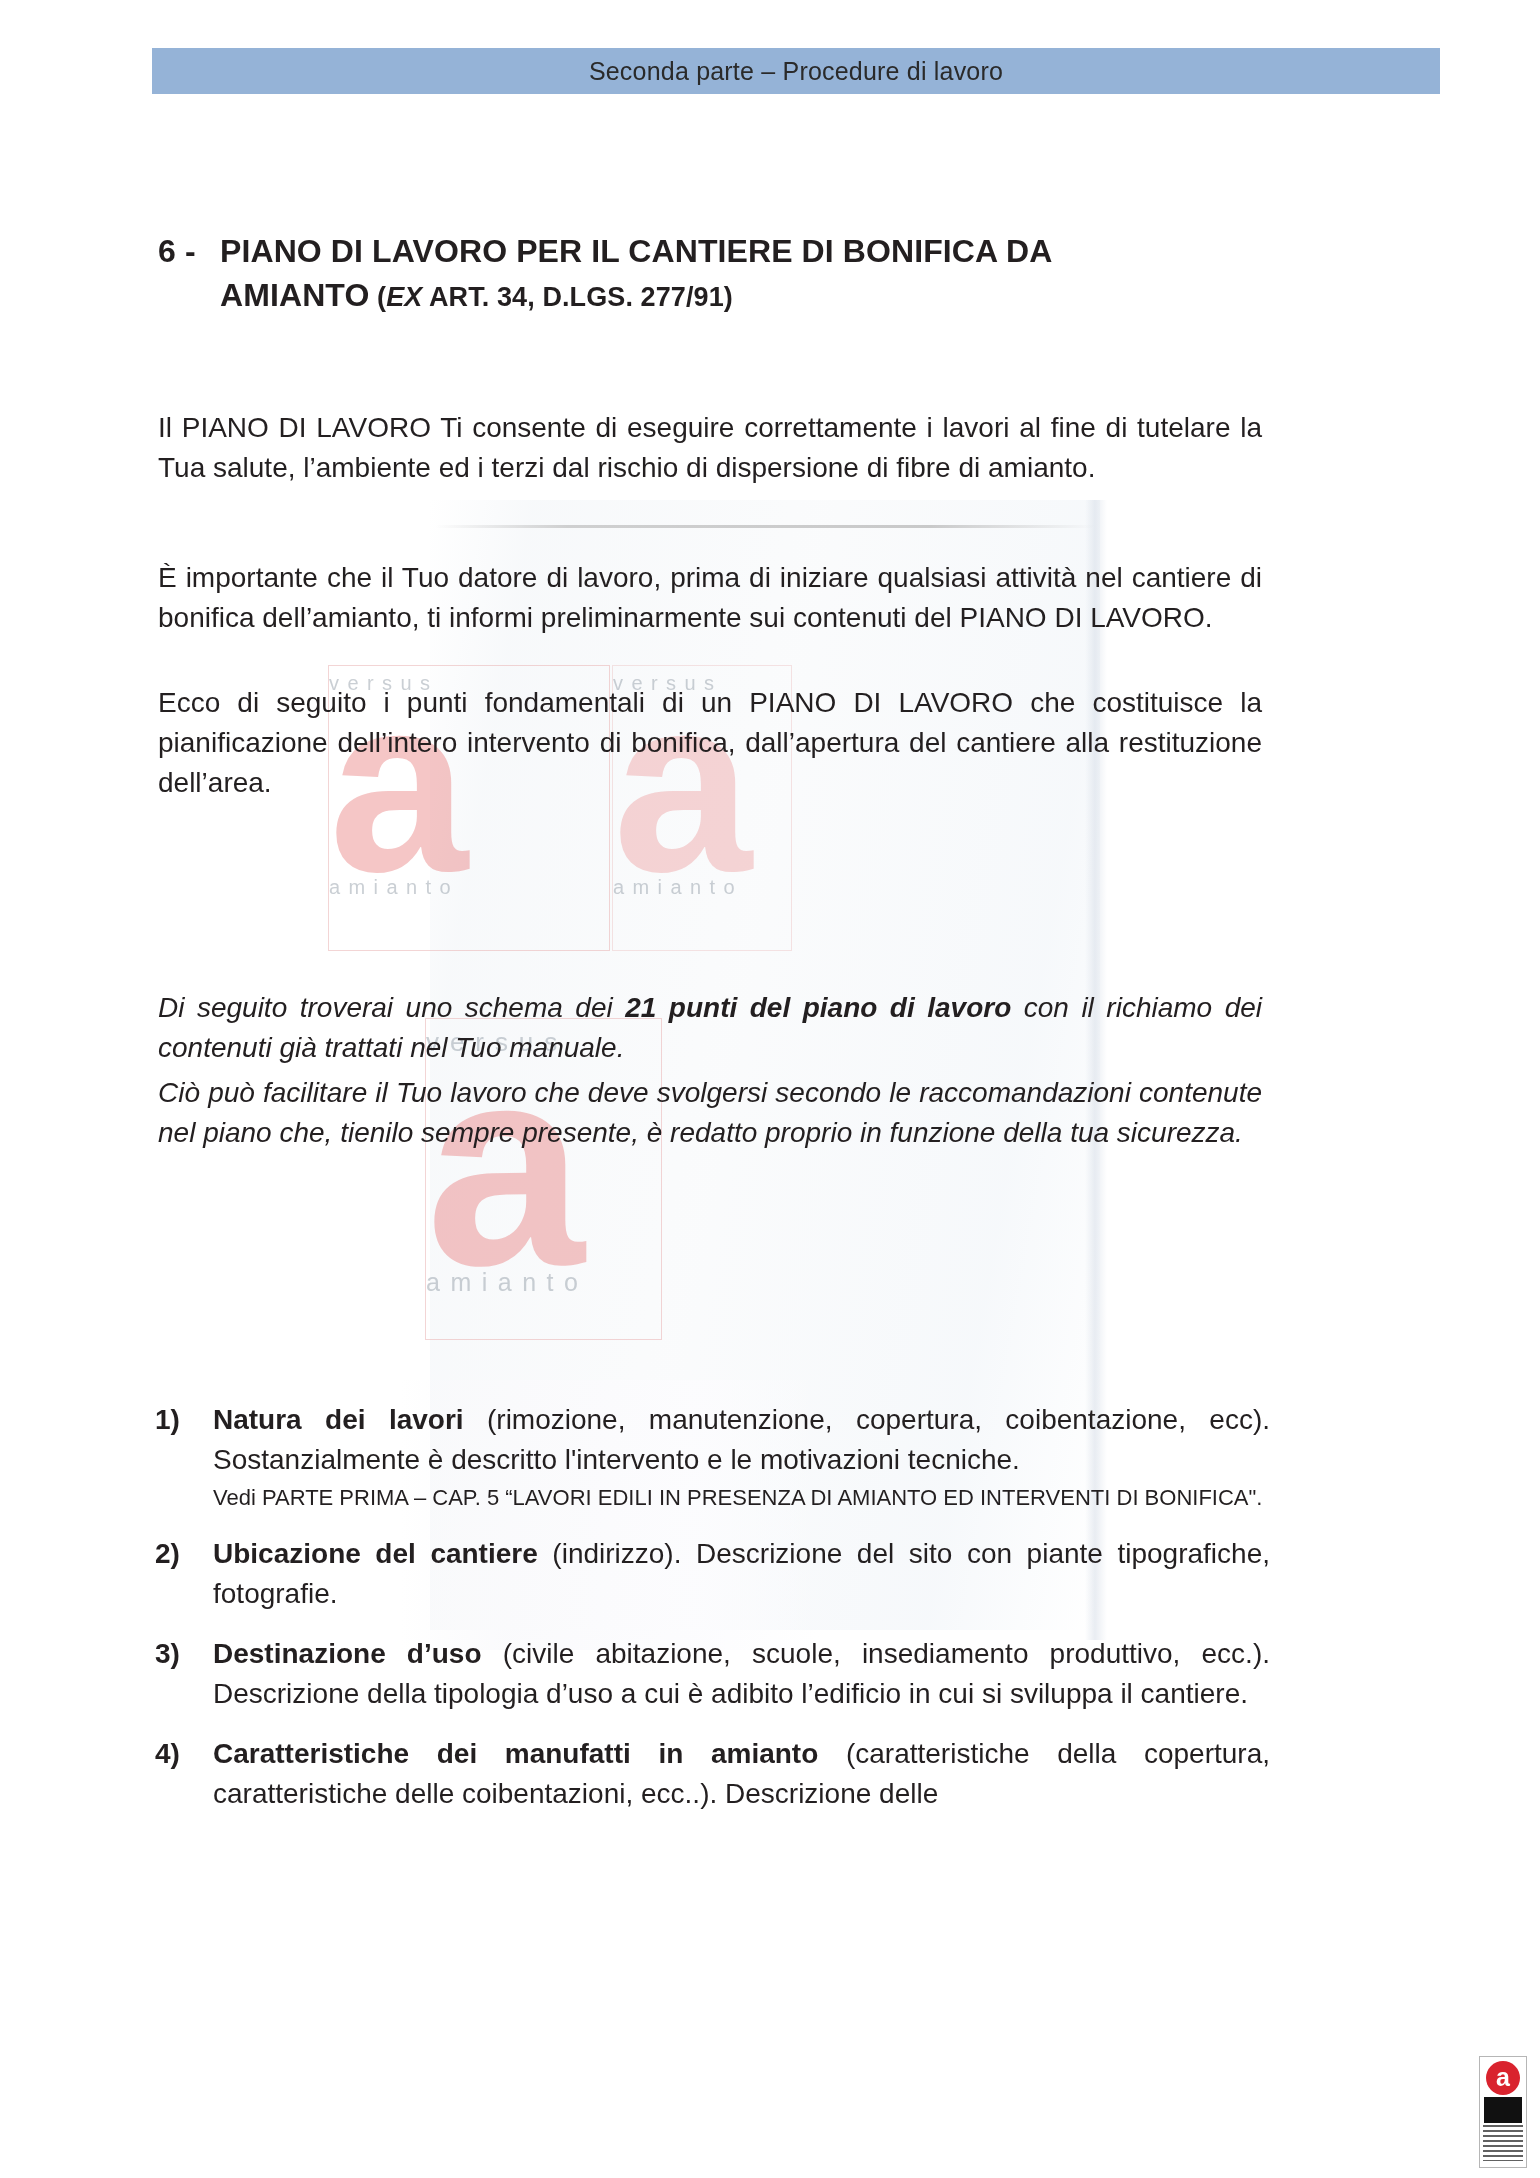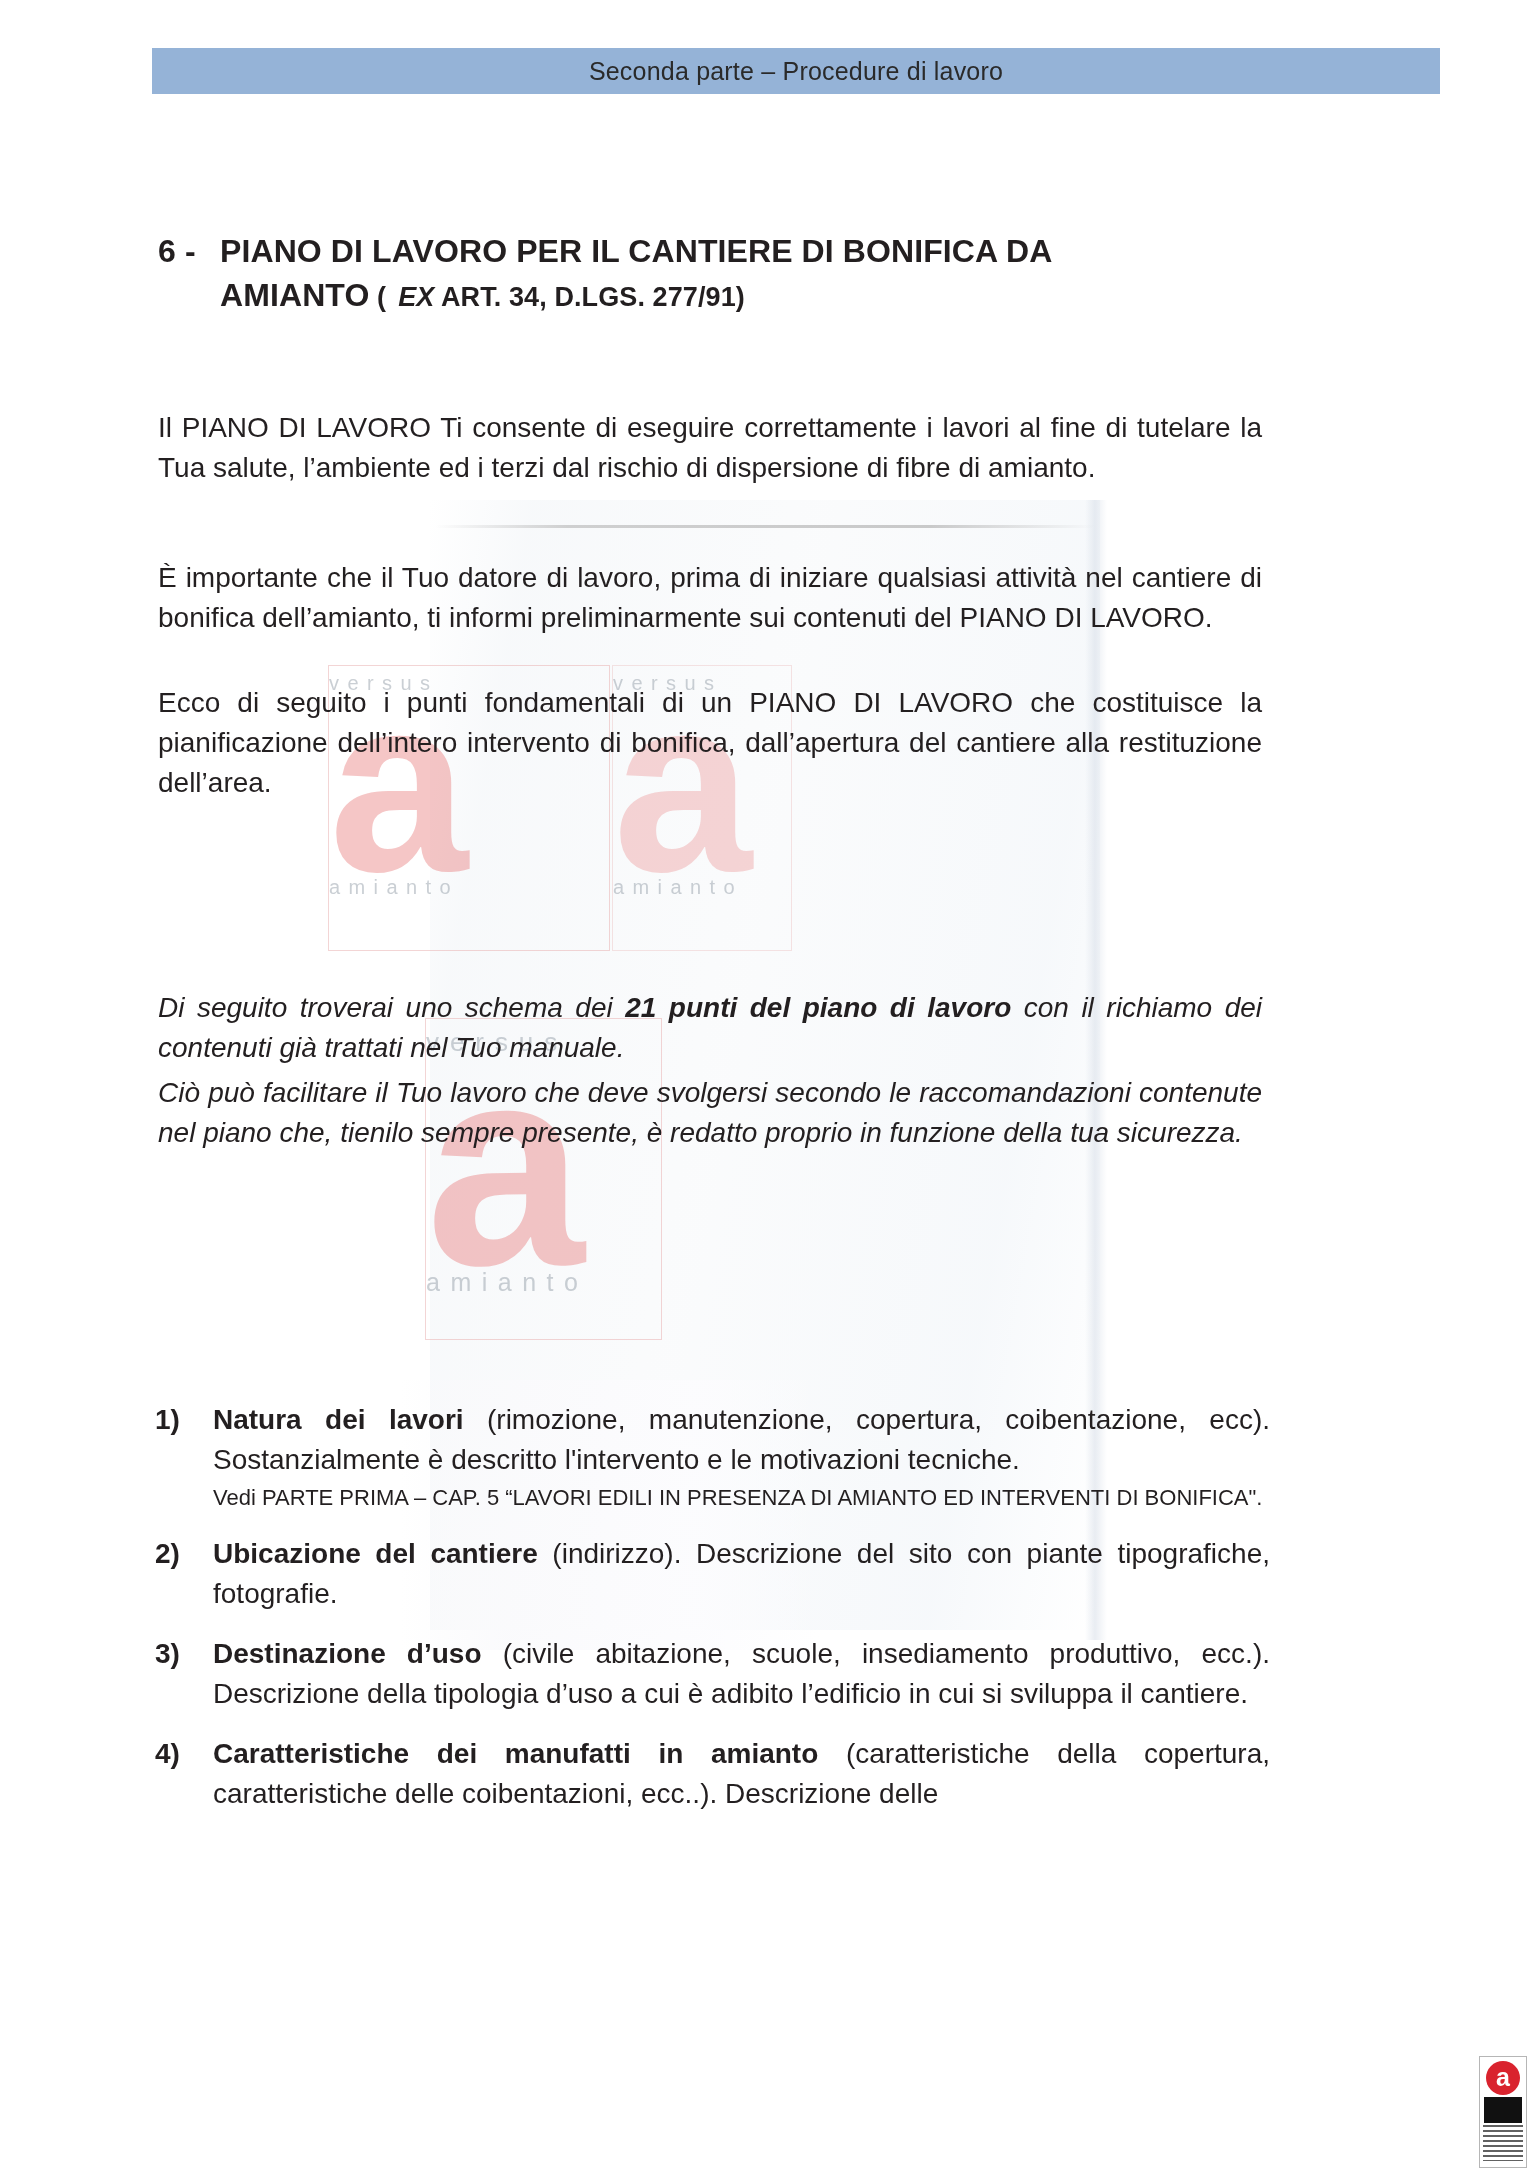--- a/index.html
+++ b/index.html
@@ -115,21 +115,20 @@
   }
   #doc-title .title-l2 {
     display: block;
     padding-left: 62px;
   }
   #doc-title .small-caps {
     font-size: 27px;
   }
   #doc-title .ital {
     font-style: italic;
-    margin-left: 12px;
   }
 
   .para {
     position: absolute;
     left: 158px;
     width: 1104px;
     font-size: 28px;
     line-height: 40px;
     text-align: justify;
     z-index: 6;

